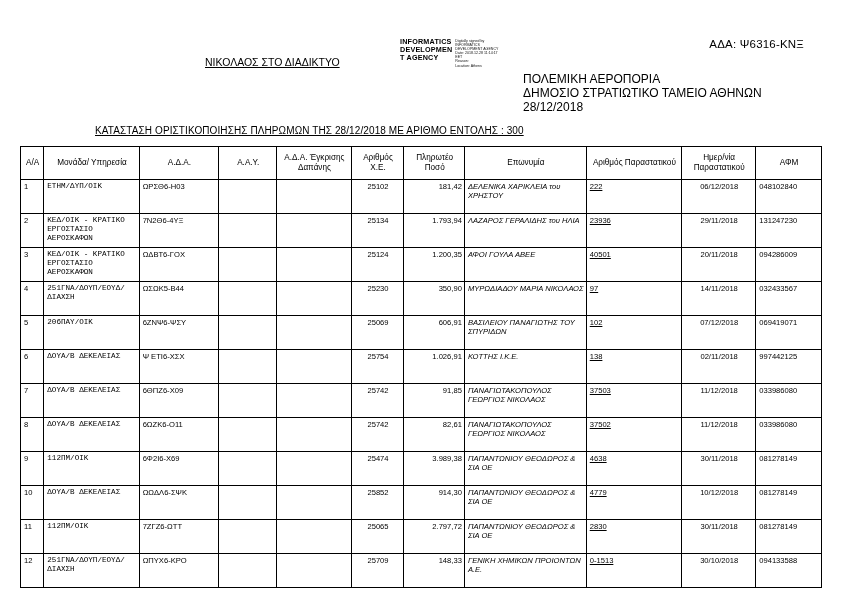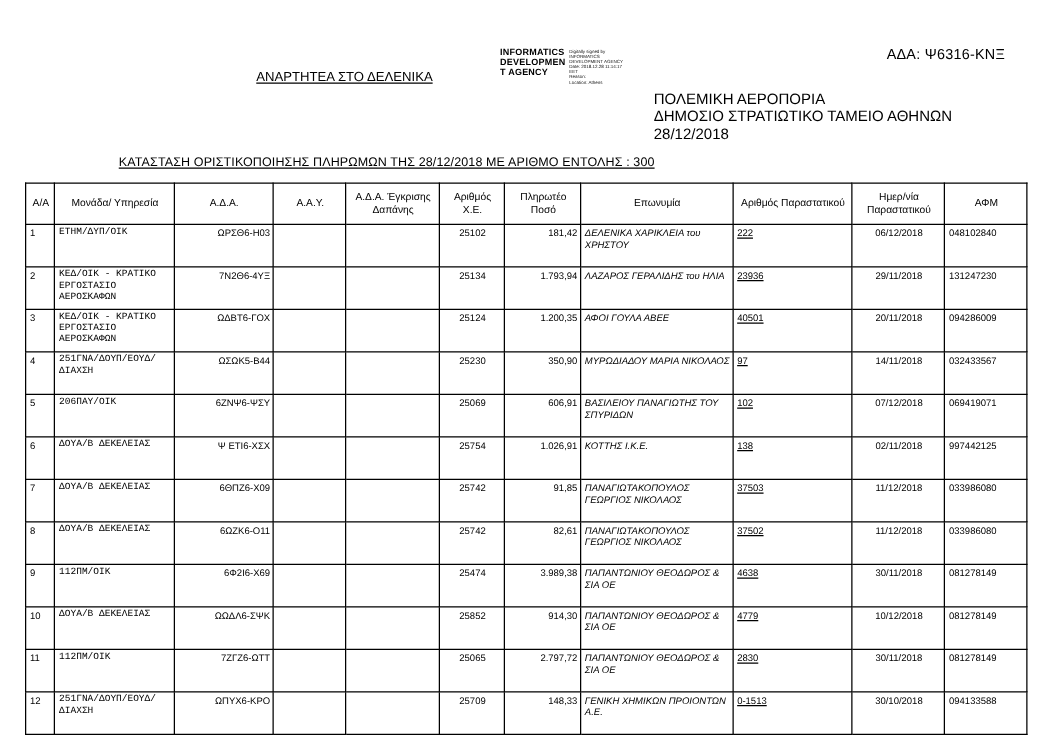--- a/index.html
+++ b/index.html
@@ -92,39 +92,39 @@
   table.main thead th {
     text-align: center;
     vertical-align: middle;
     font-weight: normal;
     font-size: 8.2px;
     line-height: 10px;
     height: 28px;
   }
   td.c-aa   { text-align: left; font-size: 8px; }
   td.c-unit { font-size: 7.4px; font-family: Liberation Mono, monospace; }
-  td.c-ada  { font-size: 8.6px; padding-top: 6px; text-align: right; }
+  td.c-ada  { font-size: 8.6px; padding-top: 6px; }
   td.c-aay  { }
   td.c-adaeg{ }
   td.c-xe   { text-align: center; font-size: 8.6px; padding-top: 6px; }
   td.c-poso { text-align: right; font-size: 8.6px; padding-top: 6px; padding-right: 4px; }
   td.c-epon { font-size: 7.6px; font-style: italic; }
   td.c-arpar{ font-size: 8.4px; padding-top: 6px; text-decoration: underline; }
   td.c-imer { text-align: center; font-size: 8.2px; padding-top: 6px; }
   td.c-afm  { text-align: left; font-size: 8.2px; padding-top: 6px; }
   .row-h { height: 34px; }
 </style>
 </head>
 <body>
 
 <div class="page">
 
   <div class="ada-code">ΑΔΑ: Ψ6316-ΚΝΞ</div>
 
-  <div class="anartitea">ΑΝΑΡΤΗΤΕΑ ΣΤΟ ΔΕΛΕΝΙΚΑ</div>
+  <div class="anartitea">ΝΙΚΟΛΑΟΣ ΣΤΟ ΔΙΑΔΙΚΤΥΟ</div>
 
   <div class="logo-block">
     <div class="logo-left">
       <div>INFORMATICS</div>
       <div>DEVELOPMEN</div>
       <div>T AGENCY</div>
     </div>
     <div class="logo-right">
       <div>Digitally signed by</div>
       <div>INFORMATICS</div>

